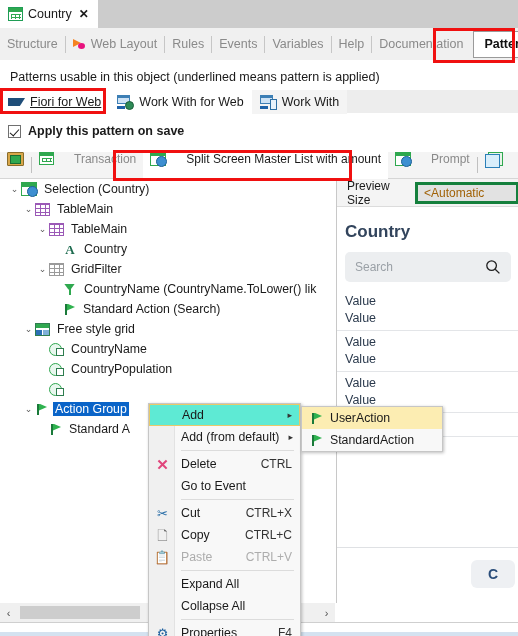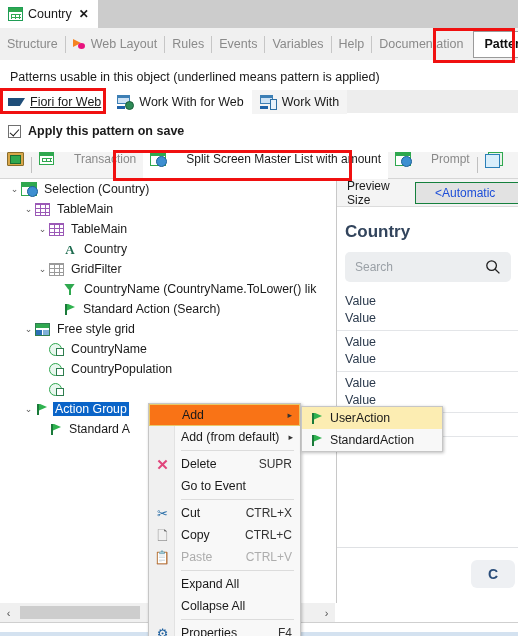--- a/index.html
+++ b/index.html
@@ -341,23 +341,23 @@
   }
   .pv-sizebar {
     position: absolute; left: 0; top: 0; width: 182px; height: 28px;
     background: #f4f4f4; border-bottom: 1px solid #dcdcdc;
     display: flex; align-items: center;
   }
   .pv-size-label {
     font-size: 12px; color: #1a1a1a; padding-left: 10px; width: 78px;
   }
   .pv-size-value {
-    flex: 1; height: 22px; background: #e2e2e2; border: 1px solid #15803d;
-    font-size: 12px; color: #1d4ed8; display: flex; align-items: center;
-    padding-left: 19px; overflow: hidden; white-space: nowrap;
+    flex: 1; height: 22px; background: #e2e2e2; border: 3px solid #15803d;
+    font-size: 12px; color: #a16207; display: flex; align-items: center;
+    padding-left: 6px; overflow: hidden; white-space: nowrap;
   }
   .pv-body {
     position: absolute; left: 0; top: 29px; width: 182px; height: 365px;
     background: #ffffff; overflow: hidden;
   }
   .pv-title {
     font-size: 17px; font-weight: bold; color: #32445c;
     padding: 14px 0 10px 8px;
   }
   .pv-search {
@@ -417,21 +417,21 @@
   }
   .ctx-gutter {
     position: absolute; left: 0; top: 0; width: 26px; bottom: 0;
     background: #f0f0f0; border-right: 1px solid #e2e2e2;
   }
   .ctx-item {
     position: relative; height: 22px; display: flex; align-items: center;
     font-size: 12.3px; color: #1a1a1a; padding-left: 32px; cursor: default;
     z-index: 2;
   }
-  .ctx-item.hl { background: #f97316; border: 1px solid #e8c96a; height: 22px; }
+  .ctx-item.hl { background: #5eead4; border: 1px solid #e8c96a; height: 22px; }
   .ctx-item.disabled { color: #adadad; }
   .ctx-short {
     position: absolute; right: 8px; font-size: 12px; color: #333;
   }
   .ctx-item.disabled .ctx-short { color: #adadad; }
   .ctx-arrow {
     position: absolute; right: 7px; font-size: 9px; color: #333;
   }
   .ctx-sep {
     height: 1px; background: #dcdcdc; margin: 2px 6px 2px 32px; position: relative; z-index: 2;
@@ -675,21 +675,21 @@
     </div>
     <div class="ctx-item">
       <span>Add (from default)</span>
       <span class="ctx-arrow">▸</span>
     </div>
     <div class="ctx-sep"></div>
 
     <div class="ctx-item">
       <span class="ctx-ico ic-x">✕</span>
       <span>Delete</span>
-      <span class="ctx-short">SUPR</span>
+      <span class="ctx-short">CTRL</span>
     </div>
     <div class="ctx-item">
       <span>Go to Event</span>
     </div>
     <div class="ctx-sep"></div>
 
     <div class="ctx-item">
       <span class="ctx-ico ic-scissors">✂</span>
       <span>Cut</span>
       <span class="ctx-short">CTRL+X</span>

